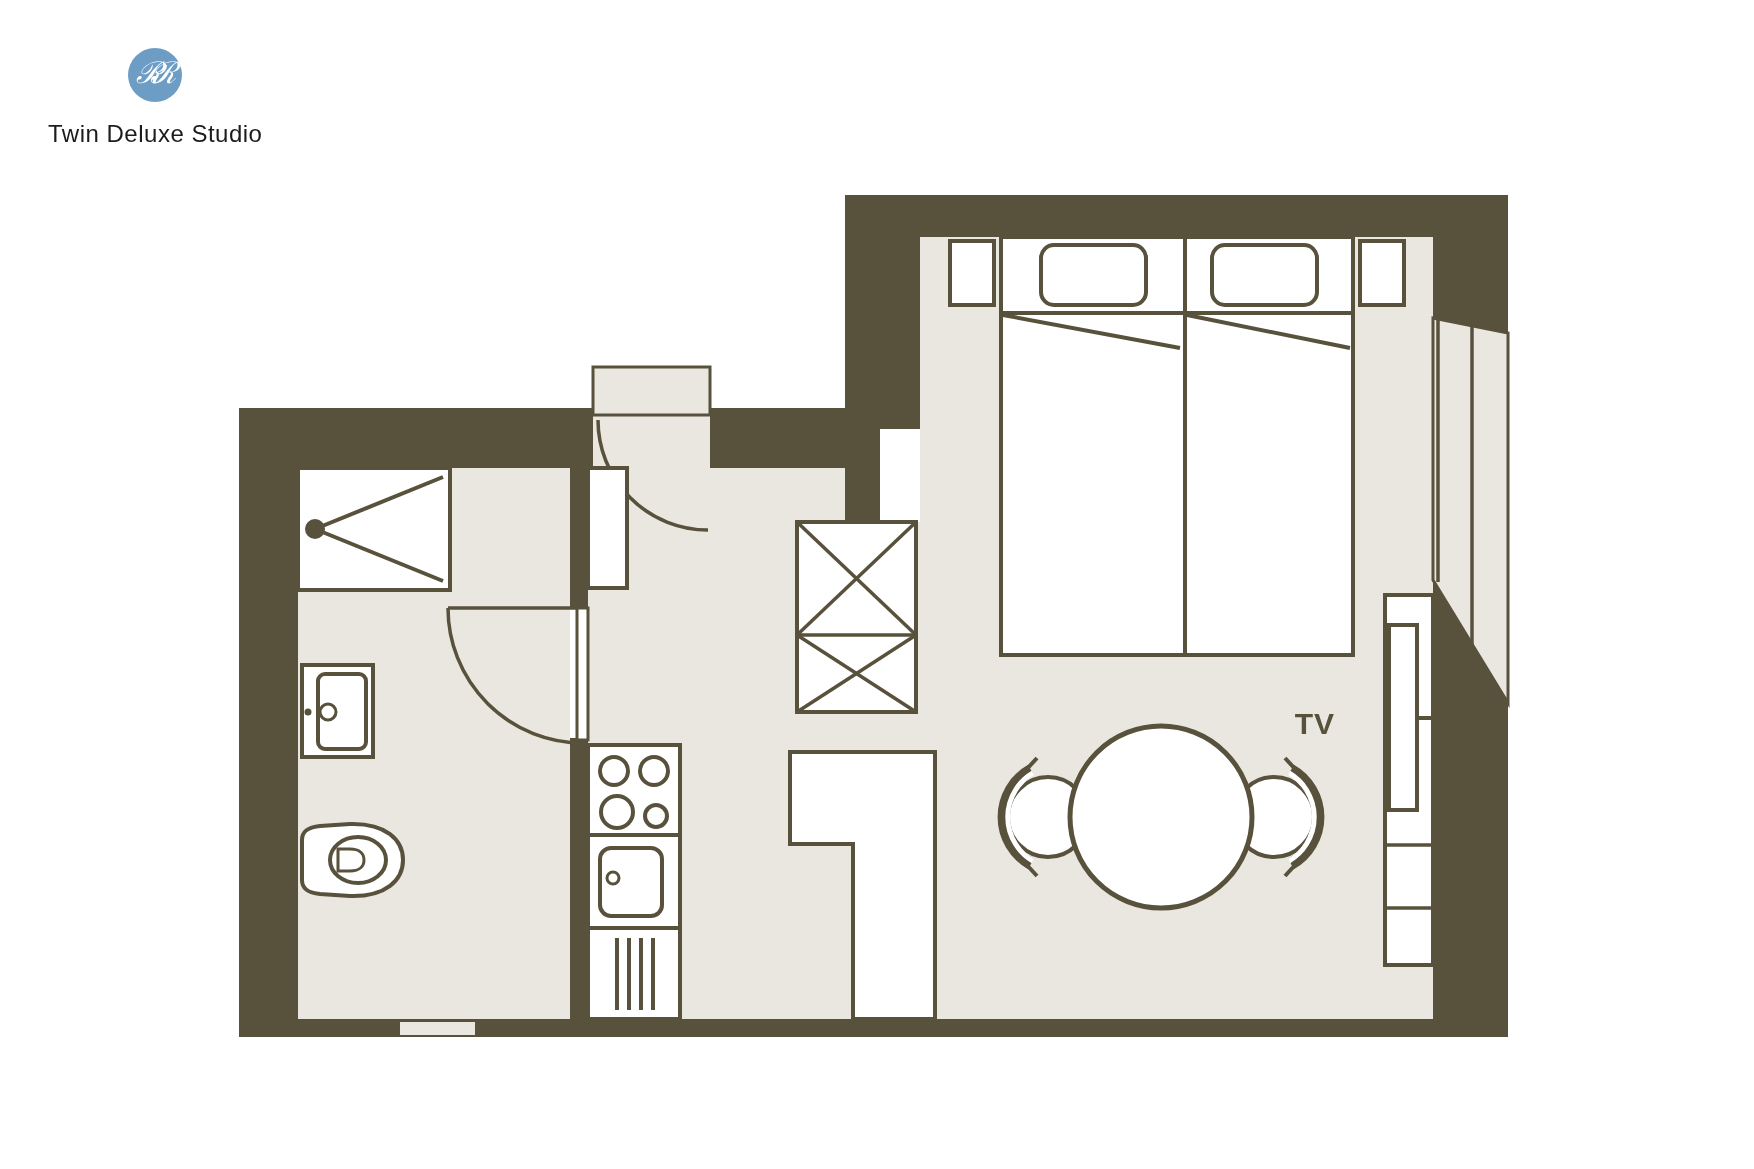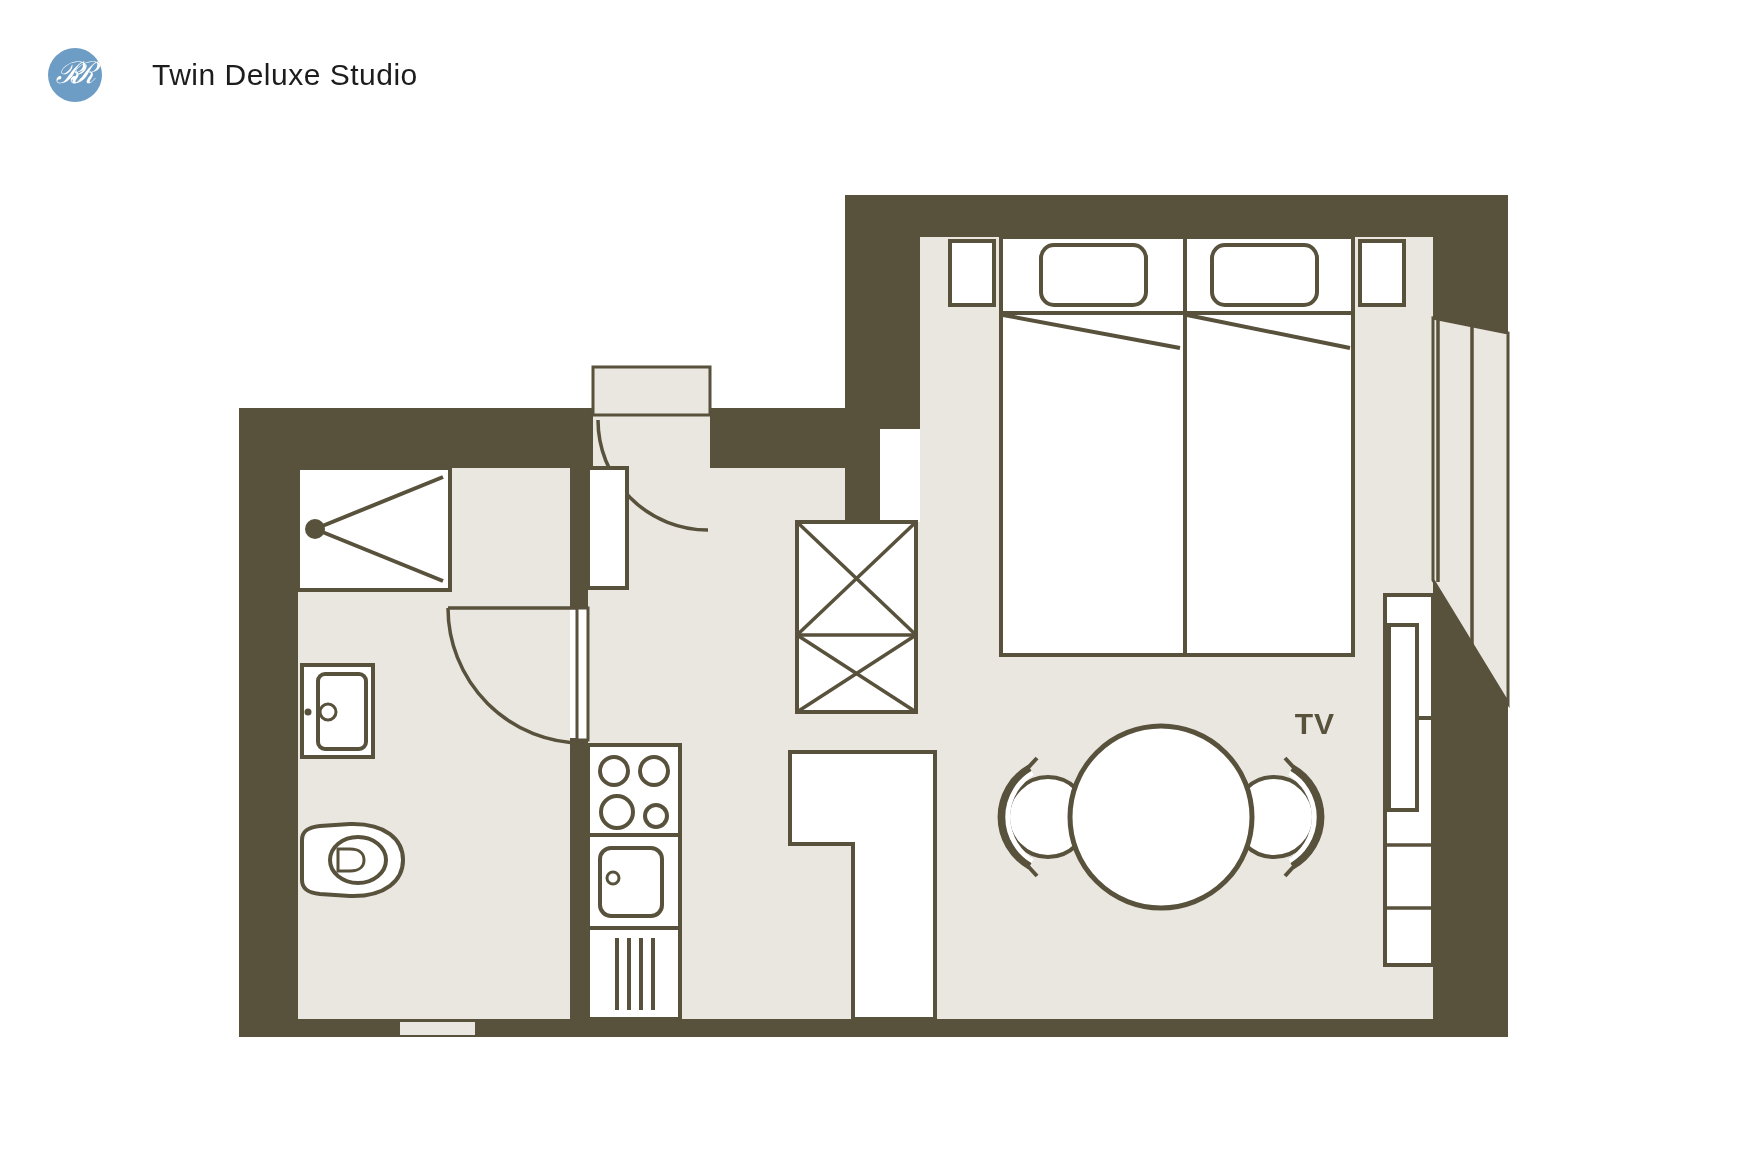--- a/index.html
+++ b/index.html
@@ -13,42 +13,41 @@
   html,body{margin:0;padding:0;background:var(--background);}
   .stage{
     position:relative;
     width:1754px;height:1169px;
     background:var(--background);
     font-family:"Liberation Sans", sans-serif;
     overflow:hidden;
   }
   .header{
     position:absolute;left:48px;top:48px;
-    display:flex;align-items:center;gap:18px;
+    display:flex;align-items:center;gap:18px;flex-direction:column;
   }
   .logo{
     width:54px;height:54px;border-radius:50%;
     background:var(--logo_blue);
     display:flex;align-items:center;justify-content:center;
   }
   .logo-glyph{
     color:#fff;
     font-family:"DejaVu Serif", serif;
     font-style:italic;
     font-size:30px;
     letter-spacing:-12px;
     padding-right:10px;
     line-height:1;
     transform:translateY(-2px);
   }
   .page-title{
-    font-size:30px;
+    font-size:24px;
     color:var(--title_text);
     letter-spacing:0.5px;
-    margin-left:32px;
   }
   svg{position:absolute;left:0;top:0;}
   .wall{fill:var(--wall);stroke:none;}
   .floor{fill:var(--floor);stroke:none;}
   .floor-edged{fill:var(--floor);stroke:var(--wall);stroke-width:3;}
   .fx{fill:var(--white);stroke:var(--wall);stroke-width:4;}
   .fx-thin{fill:var(--white);stroke:var(--wall);stroke-width:3;}
   .ln{stroke:var(--wall);stroke-width:4;fill:none;}
   .ln-thin{stroke:var(--wall);stroke-width:3.5;fill:none;}
   .arc{stroke:var(--wall);stroke-width:3.5;fill:none;}

